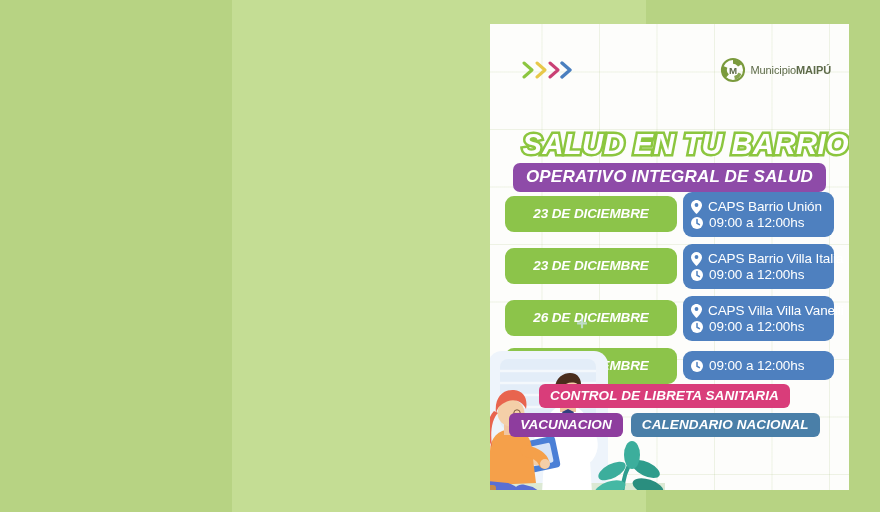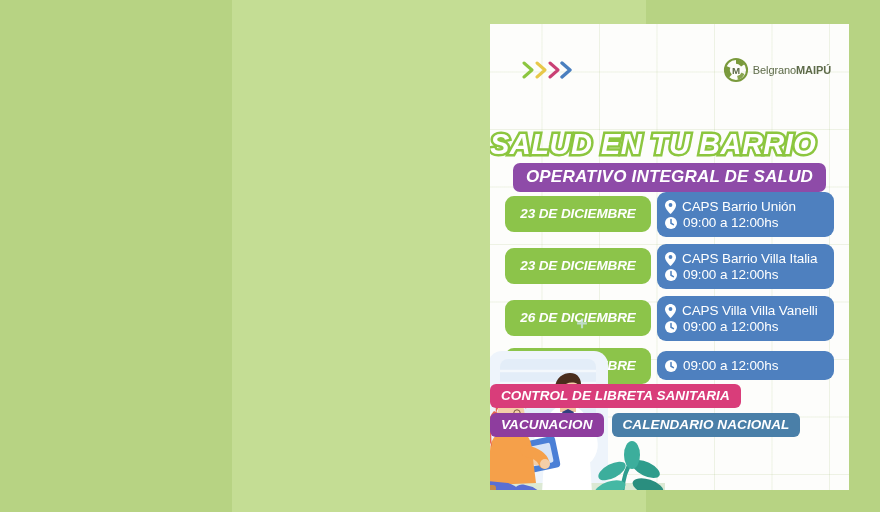--- a/index.html
+++ b/index.html
@@ -52,21 +52,21 @@
   #brand-mark { width: 26px; height: 26px; flex: none; }
   #brand-text {
     font-size: 11px; letter-spacing: -.1px;
     color: #5e6b4a; white-space: nowrap;
   }
   #brand-text .bold { font-weight: bold; }
 
   
   #title-main {
     position: absolute; left: 0; top: 104px; width: 100%;
-    text-align: left;
+    text-align: right;
     font-size: 29px; font-weight: bold; font-style: italic;
     letter-spacing: .5px;
     color: #ffffff;
     -webkit-text-stroke: 5px #8cc63f;
     paint-order: stroke fill;
     text-transform: uppercase;
   }
   #title-sub-wrap {
     position: absolute; left: 0; top: 139px; width: 100%;
     display: flex; justify-content: center;
@@ -89,21 +89,21 @@
     display: flex; flex-direction: column; gap: 7px;
   }
   .sched-row { display: flex; align-items: center; gap: 6px; }
   .date-pill {
     background: #8cc44a;
     color: #ffffff;
     font-size: 13.5px; font-weight: bold; font-style: italic;
     letter-spacing: -.1px;
     border-radius: 9px;
     padding: 10px 6px 11px;
-    width: 146px;
+    width: 172px;
     text-align: center;
     white-space: nowrap;
     flex: none;
   }
   .place-card {
     background: #4e80bf;
     border-radius: 9px;
     padding: 7px 9px 6px 8px;
     flex: 1 1 auto;
     min-width: 0;
@@ -123,21 +123,21 @@
   #illustration {
     position: absolute;
     left: -30px; bottom: -28px;
     width: 205px; height: 175px;
     pointer-events: none;
   }
 
   
   #tags {
     position: absolute; left: 0; bottom: 53px; width: 100%;
-    display: flex; flex-direction: column; gap: 5px;
+    display: flex; flex-direction: column; align-items: center; gap: 5px;
     padding-right: 10px;
   }
   .tag-row { display: flex; gap: 8px; }
   .tag {
     color: #ffffff;
     font-size: 13.5px; font-weight: bold; font-style: italic;
     letter-spacing: .1px;
     padding: 4px 11px 5px;
     border-radius: 6px;
     white-space: nowrap;
@@ -169,21 +169,21 @@
 
       <div id="brand-logo">
         <svg id="brand-mark" viewBox="0 0 40 40">
           <circle cx="20" cy="20" r="17" fill="none" stroke="#7a9a3c" stroke-width="3.2"></circle>
           <path d="M20 4 a16 16 0 0 1 13 7 l-13 9 z" fill="#7a9a3c"></path>
           <path d="M5 14 a16 16 0 0 0 4 18 l11 -12 z" fill="#7a9a3c"></path>
           <path d="M33 26 a16 16 0 0 1 -10 9 l-3 -15 z" fill="#7a9a3c" opacity=".9"></path>
           <circle cx="20" cy="20" r="9.5" fill="#fdfdfb"></circle>
           <text x="20" y="26" text-anchor="middle" font-family="Liberation Sans, sans-serif" font-size="15" font-weight="bold" fill="#5e6b4a">M</text>
         </svg>
-        <span id="brand-text"><span>Belgrano</span><span class="bold">MAIPÚ</span></span>
+        <span id="brand-text"><span>Municipio</span><span class="bold">MAIPÚ</span></span>
       </div>
     </div>
 
     <div id="title-main">SALUD EN TU BARRIO</div>
     <div id="title-sub-wrap">
       <div id="title-sub">OPERATIVO INTEGRAL DE SALUD</div>
     </div>
 
     <div id="schedule">
 

